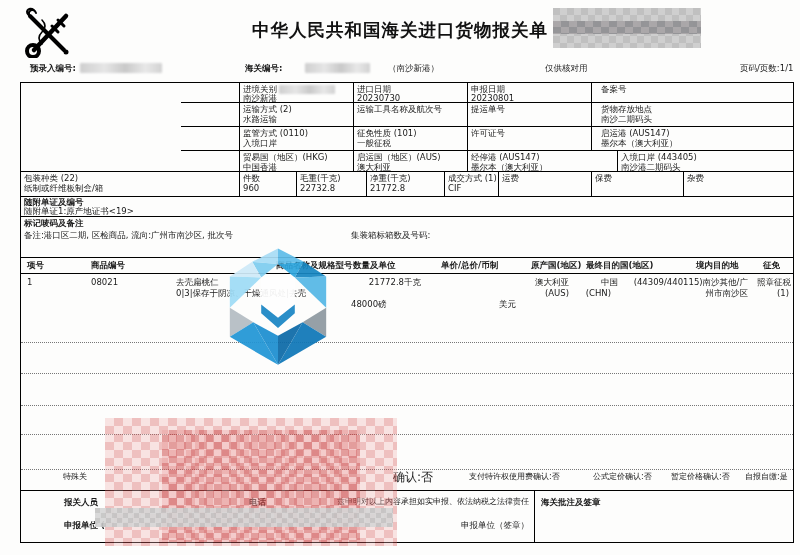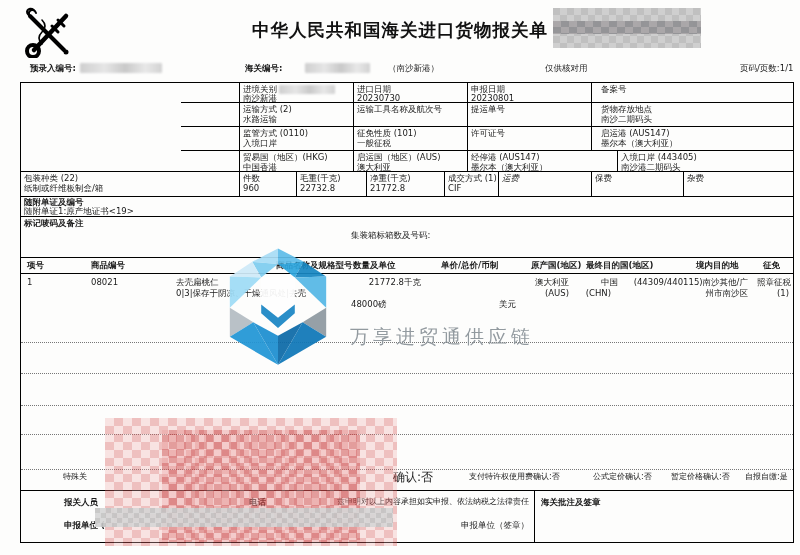--- a/index.html
+++ b/index.html
@@ -125,28 +125,29 @@
     <span class="t z2" style="left:3px;top:90px;">包装种类 (22)</span>
     <span class="t z2" style="left:3px;top:100px;">纸制或纤维板制盒/箱</span>
     <span class="t z2" style="left:222px;top:90px;">件数</span>
     <span class="t z2" style="left:222px;top:100px;">960</span>
     <span class="t z2" style="left:279px;top:90px;">毛重(千克)</span>
     <span class="t z2" style="left:279px;top:100px;">22732.8</span>
     <span class="t z2" style="left:349px;top:90px;">净重(千克)</span>
     <span class="t z2" style="left:349px;top:100px;">21772.8</span>
     <span class="t z2" style="left:427px;top:90px;">成交方式 (1)</span>
     <span class="t z2" style="left:427px;top:100px;">CIF</span>
-    <span class="t z2" style="left:481px;top:90px;font-style:italic;">运费</span>
+    <span class="t z2" style="left:481px;top:90px;">运费</span>
     <span class="t z2" style="left:574px;top:90px;">保费</span>
     <span class="t z2" style="left:666px;top:90px;">杂费</span>
 
     <span class="t b z2" style="left:3px;top:114px;">随附单证及编号</span>
     <span class="t z2" style="left:3px;top:123px;">随附单证1:原产地证书&lt;19&gt;</span>
 
     <span class="t b z2" style="left:3px;top:135px;">标记唛码及备注</span>
+    <span class="t z2" style="left:3px;top:147px;">备注:港口区二期, 区检商品, 流向:广州市南沙区, 批次号</span>
     <span class="t z2" style="left:330px;top:147px;">集装箱标箱数及号码:</span>
 
     <span class="t b z2" style="left:6px;top:177px;">项号</span>
     <span class="t b z2" style="left:70px;top:177px;">商品编号</span>
     <span class="t b z2" style="left:255px;top:177px;">商品名称及规格型号</span>
     <span class="t b z2" style="left:332px;top:177px;">数量及单位</span>
     <span class="t b z2" style="left:420px;top:177px;">单价/总价/币制</span>
     <span class="t b z2" style="left:510px;top:177px;">原产国(地区)</span>
     <span class="t b z2" style="left:565px;top:177px;">最终目的国(地区)</span>
     <span class="t b z2" style="left:675px;top:177px;">境内目的地</span>
@@ -195,21 +196,20 @@
       <polygon points="7,55 7,81 28,68" fill="#b4bdc4"></polygon>
       <polygon points="93,27 93,55 65,28" fill="#56b8e6"></polygon>
       <polygon points="93,55 93,81 72,68" fill="#8f9aa1"></polygon>
       <polygon points="7,81 28,68 50,106" fill="#2196d6"></polygon>
       <polygon points="93,81 72,68 50,106" fill="#0f77b8"></polygon>
       <polygon points="35,28 65,28 65,58 50,70 35,58" fill="#ffffff"></polygon>
       <polygon points="35,52 50,64 65,52 65,60 50,73 35,60" fill="#1b86c5"></polygon>
       <polygon points="28,68 50,80 50,106" fill="#1d8fd0"></polygon>
       <polygon points="72,68 50,80 50,106" fill="#0d6aa8"></polygon>
     </svg>
-    <span class="slogan">万享进贸通供应链</span>
   </div>
 
   <div class="mosaic-red z6" style="left:105px;top:418px;width:292px;height:128px;"></div>
   <div class="mosaic-red-dense z6" style="left:162px;top:430px;width:198px;height:112px;"></div>
 
   <div class="mosaic-gray-lite z6" style="left:95px;top:508px;width:298px;height:19px;"></div>
 
 </div>
 
 </body></html>

